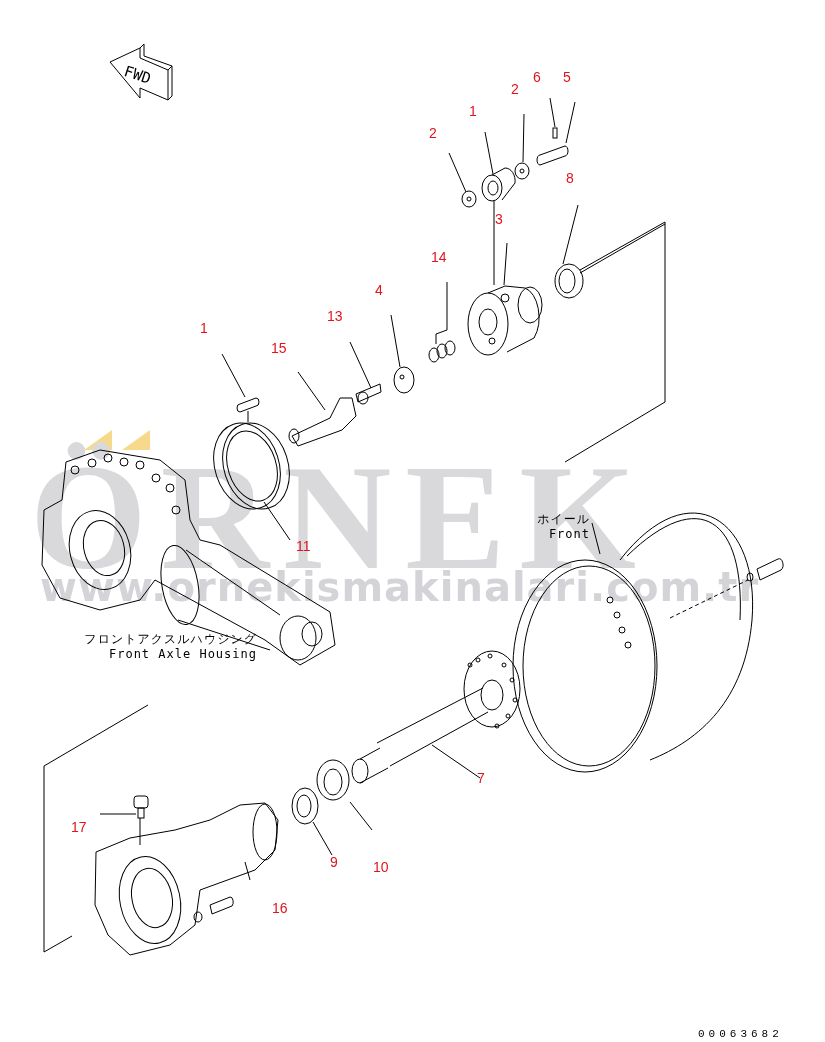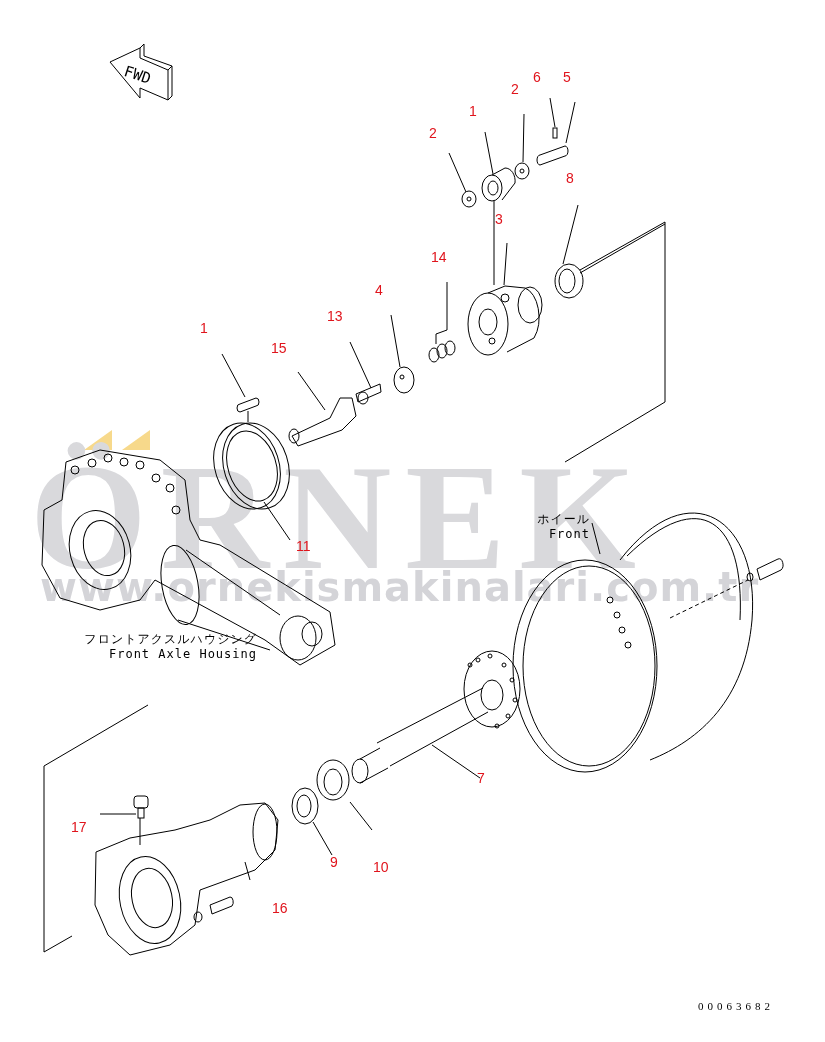--- a/index.html
+++ b/index.html
@@ -11,22 +11,22 @@
             left:30px; top:442px; z-index:0; white-space:nowrap; }
   .wm-url { position:absolute; font-family:"DejaVu Sans", sans-serif; font-weight:bold;
             color:#d4d4d8; font-size:40px; line-height:1; left:40px; top:567px;
             z-index:0; white-space:nowrap; letter-spacing:1px; }
   .wm-accent { position:absolute; z-index:0; }
   svg.draw { position:absolute; left:0; top:0; z-index:1; }
   .callout { position:absolute; z-index:2; color:#e0141c; font-size:14px;
              font-family:"Liberation Sans", sans-serif; line-height:1; }
   .caption { position:absolute; z-index:2; color:#000; font-family:"DejaVu Sans Mono", monospace;
              font-size:12px; line-height:15px; text-align:right; letter-spacing:1px; }
-  .docnum { position:absolute; z-index:2; font-family:Liberation Serif, serif; font-size:11px;
-            letter-spacing:4px; color:#000; left:698px; top:1000px; }
+  .docnum { position:absolute; z-index:2; font-family:Liberation Mono, monospace; font-size:11px;
+            letter-spacing:4px; color:#000; left:698px; top:1028px; }
   .fwd { position:absolute; z-index:2; left:124px; top:66px; font-family:"DejaVu Sans Mono", monospace;
          font-size:15px; transform:rotate(18deg); color:#000; }
 </style>
 </head>
 <body>
 
 <div id="canvas">
 
   <svg class="wm-accent" width="120" height="20" style="left:70px;top:430px;" viewBox="0 0 120 20">
     <polygon points="14,20 42,0 42,20" fill="#f7d98b"></polygon>

